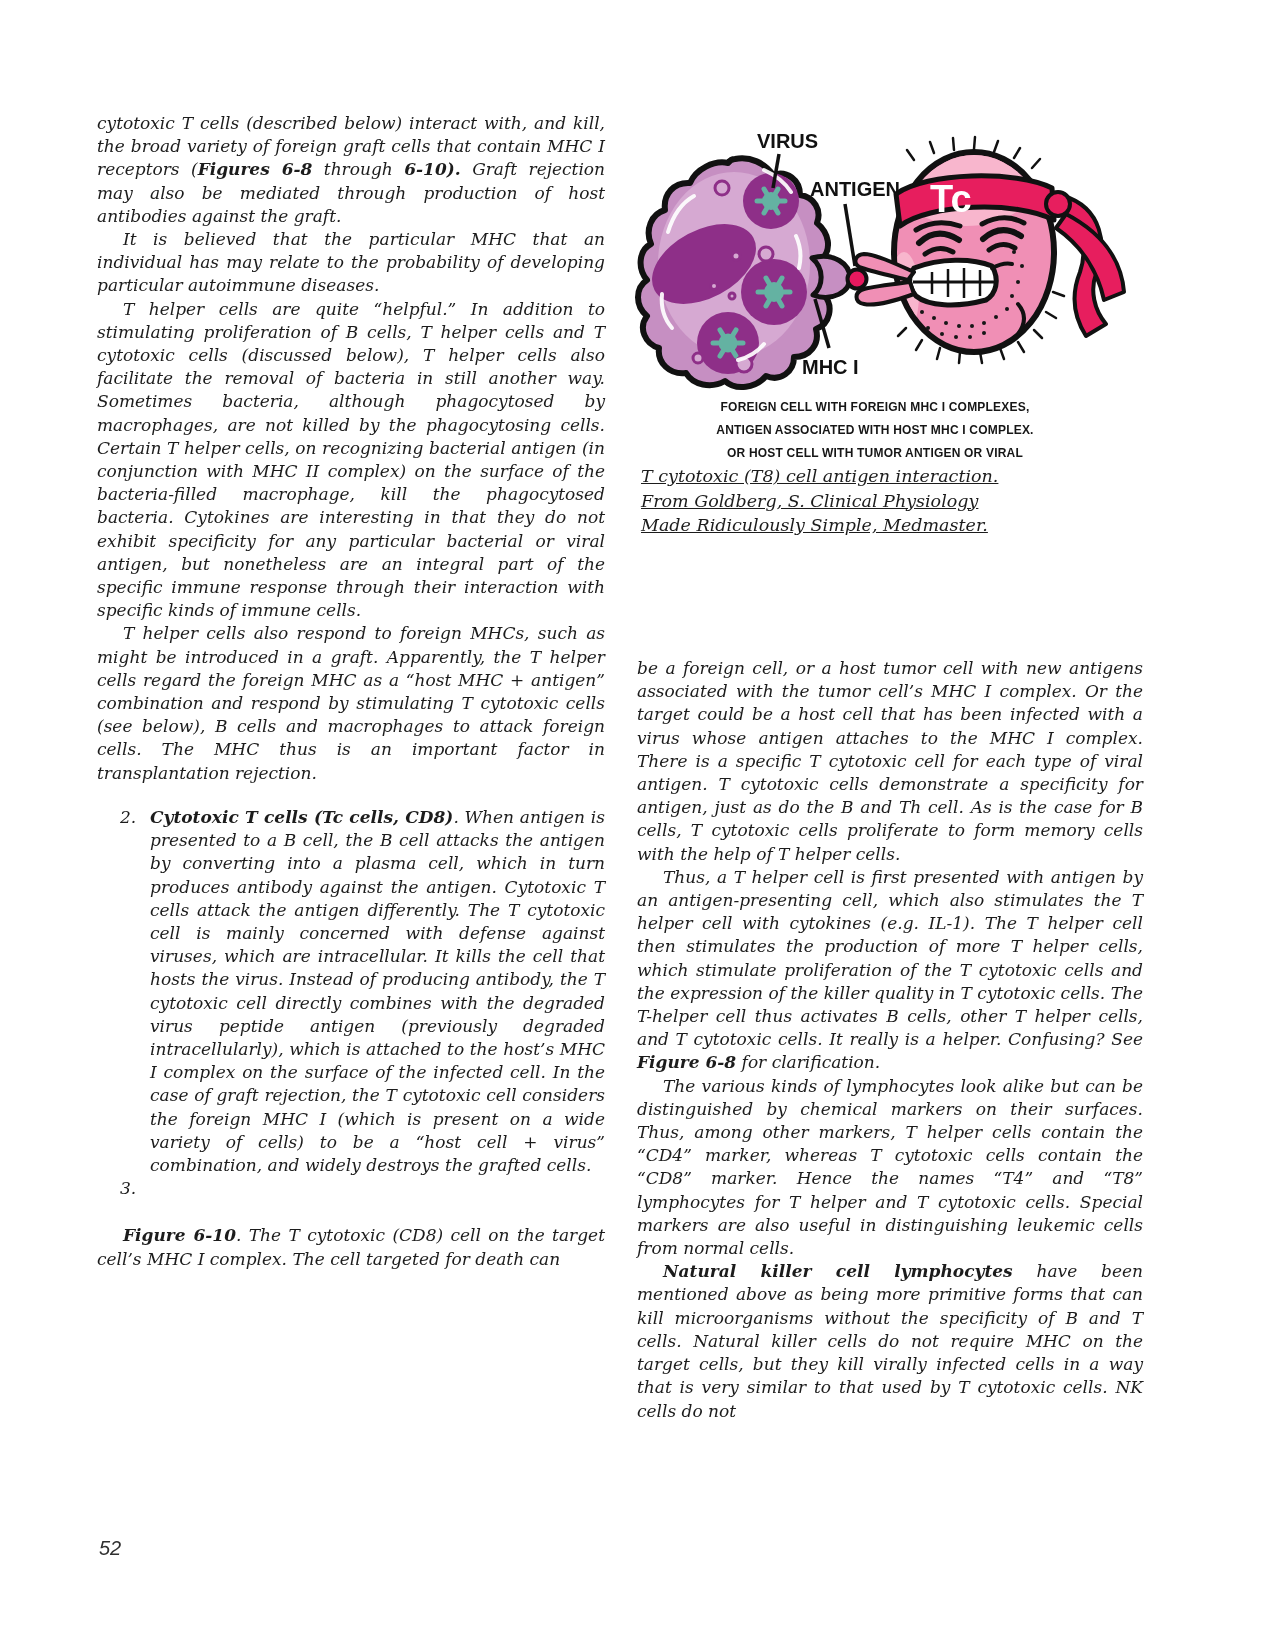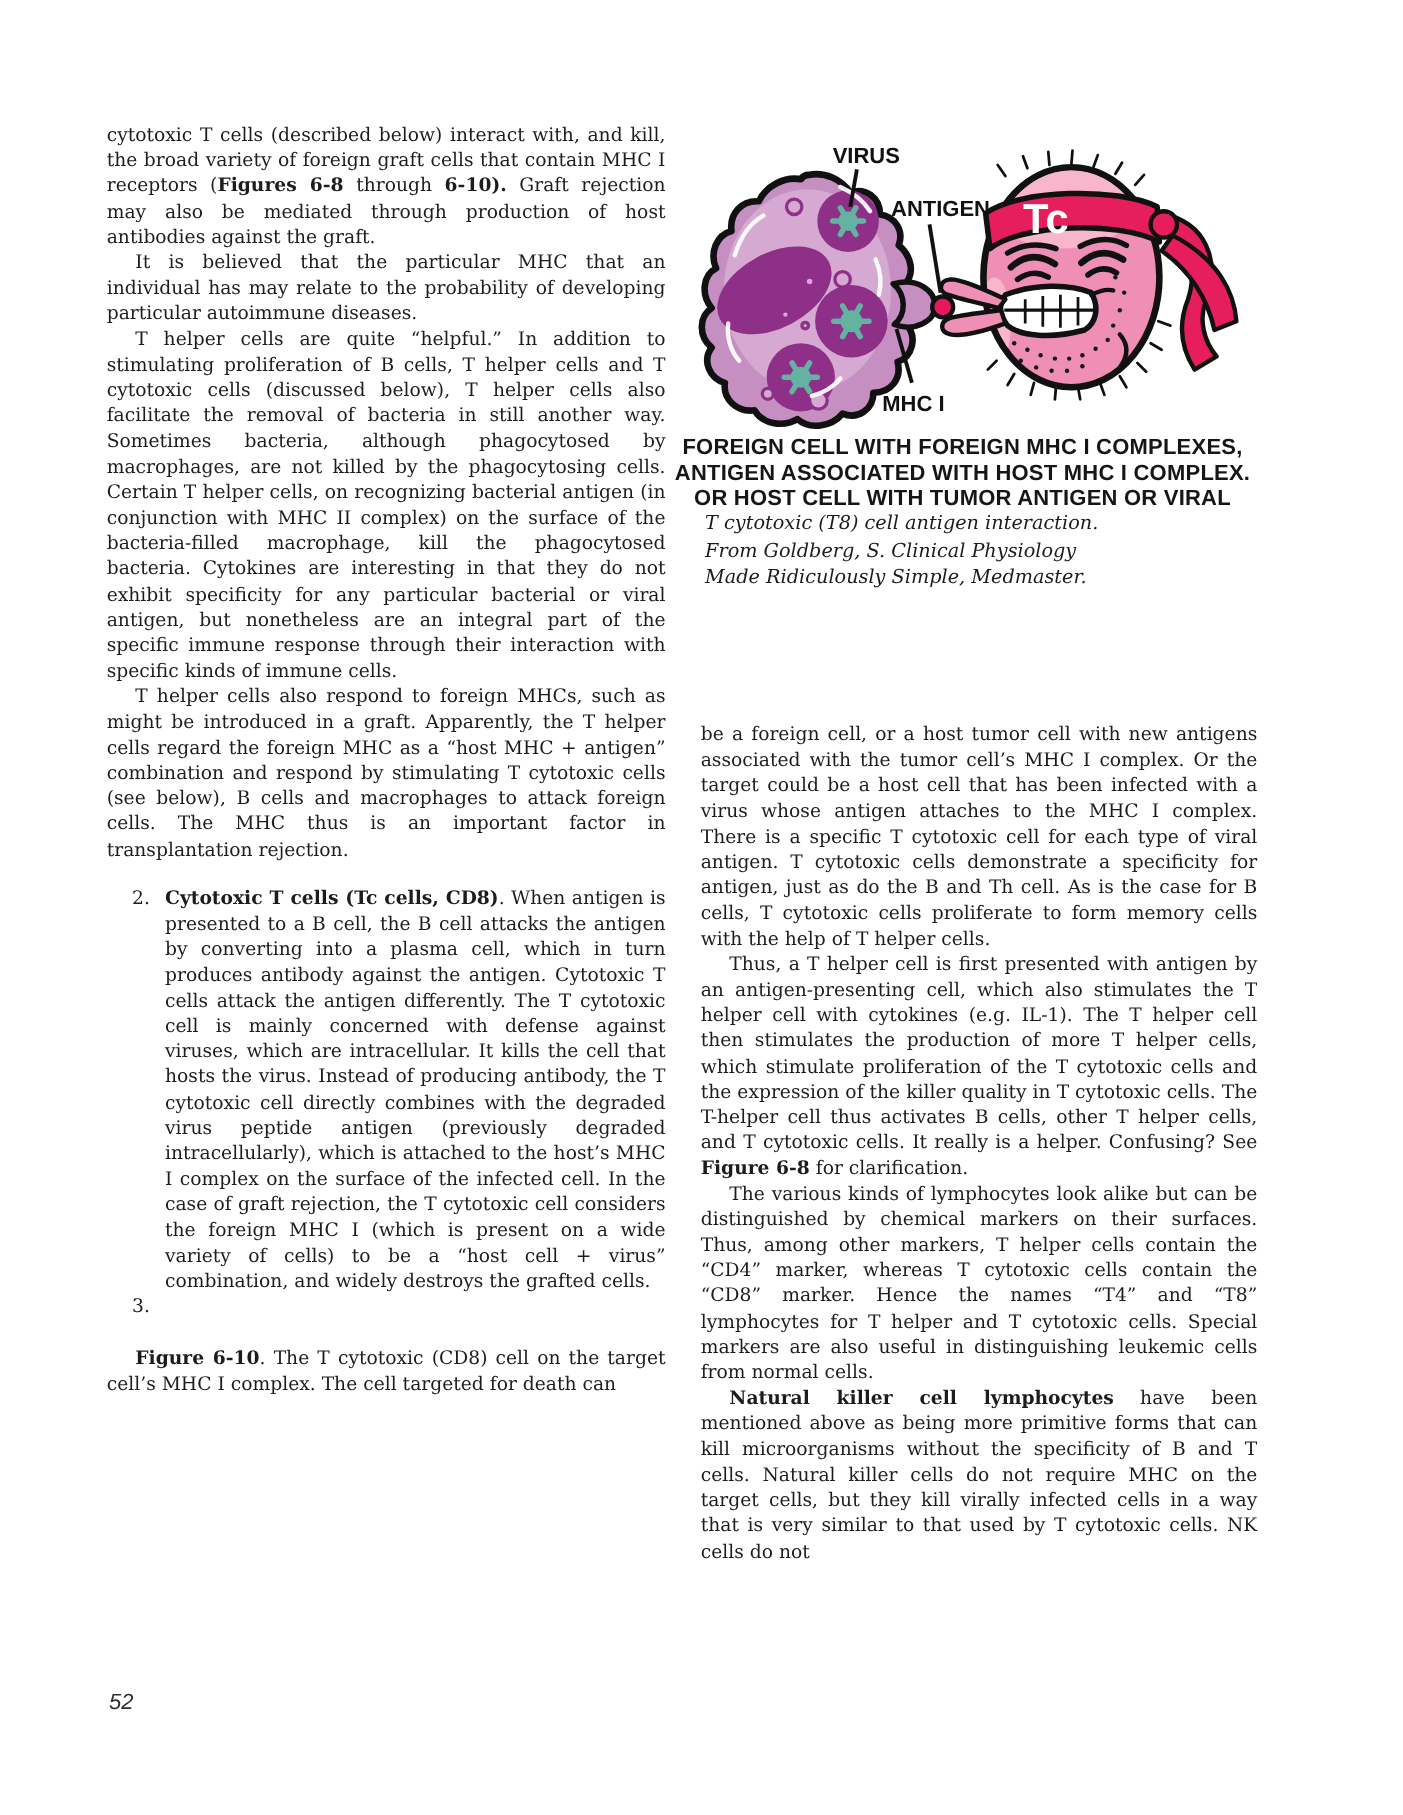--- a/index.html
+++ b/index.html
@@ -1,35 +1,35 @@
 <!DOCTYPE html>
 <html><head>
 <meta charset="utf-8">
 <style>
   html,body{margin:0;padding:0;background:#e8e8e8;}
   .page{position:relative;width:1275px;height:1650px;background:#ffffff;overflow:hidden;
         font-family:"DejaVu Serif","Liberation Serif",serif;}
-  .col{position:absolute;font-size:17px;line-height:23.2px;color:#1c1c1c;text-align:justify;}
+  .col{position:absolute;font-size:17px;line-height:23.2px;color:#1c1c1c;text-align:justify;font-style:italic;}
   .col-left{left:97px;top:112px;width:508px;}
   .col-right{left:637px;top:657px;width:506px;}
   .p{margin:0;}
   .p.ind{text-indent:26px;}
   .b{font-weight:700;}
   .list{margin-top:21px;}
   .li{display:flex;}
   .li-num{flex:0 0 30px;margin-left:23px;}
   .li-body{flex:1;text-align:justify;}
   .bottom-cap{margin-top:24px;text-indent:26px;}
   .figbold{position:absolute;left:610px;top:396px;width:530px;text-align:center;
-           font-family:"Liberation Sans",sans-serif;font-weight:700;font-size:20px;
+           font-family:"Liberation Sans",sans-serif;font-weight:700;font-size:12px;
            line-height:23px;color:#161616;letter-spacing:.2px;}
   .figcap{position:absolute;left:641px;top:464px;width:490px;display:flex;
           font-style:italic;font-size:17.5px;line-height:24.5px;color:#1c1c1c;}
   .figcap-label{font-weight:700;white-space:nowrap;margin-right:12px;}
-  .figcap-text{width:360px;}
+  .figcap-text{width:360px;text-decoration:underline;}
   .footer{position:absolute;left:99px;top:1537px;display:flex;align-items:baseline;
           font-family:"Liberation Sans",sans-serif;font-style:italic;font-size:20px;color:#2f2f2f;gap:15px;}
   .footer-num{margin-right:27px;}
   .figure-svg{position:absolute;left:616px;top:96px;}
   .fig-label{font-family:"Liberation Sans",sans-serif;font-weight:700;font-size:20px;fill:#111;}
 </style>
 </head>
 <body>
 
 <div class="page">

